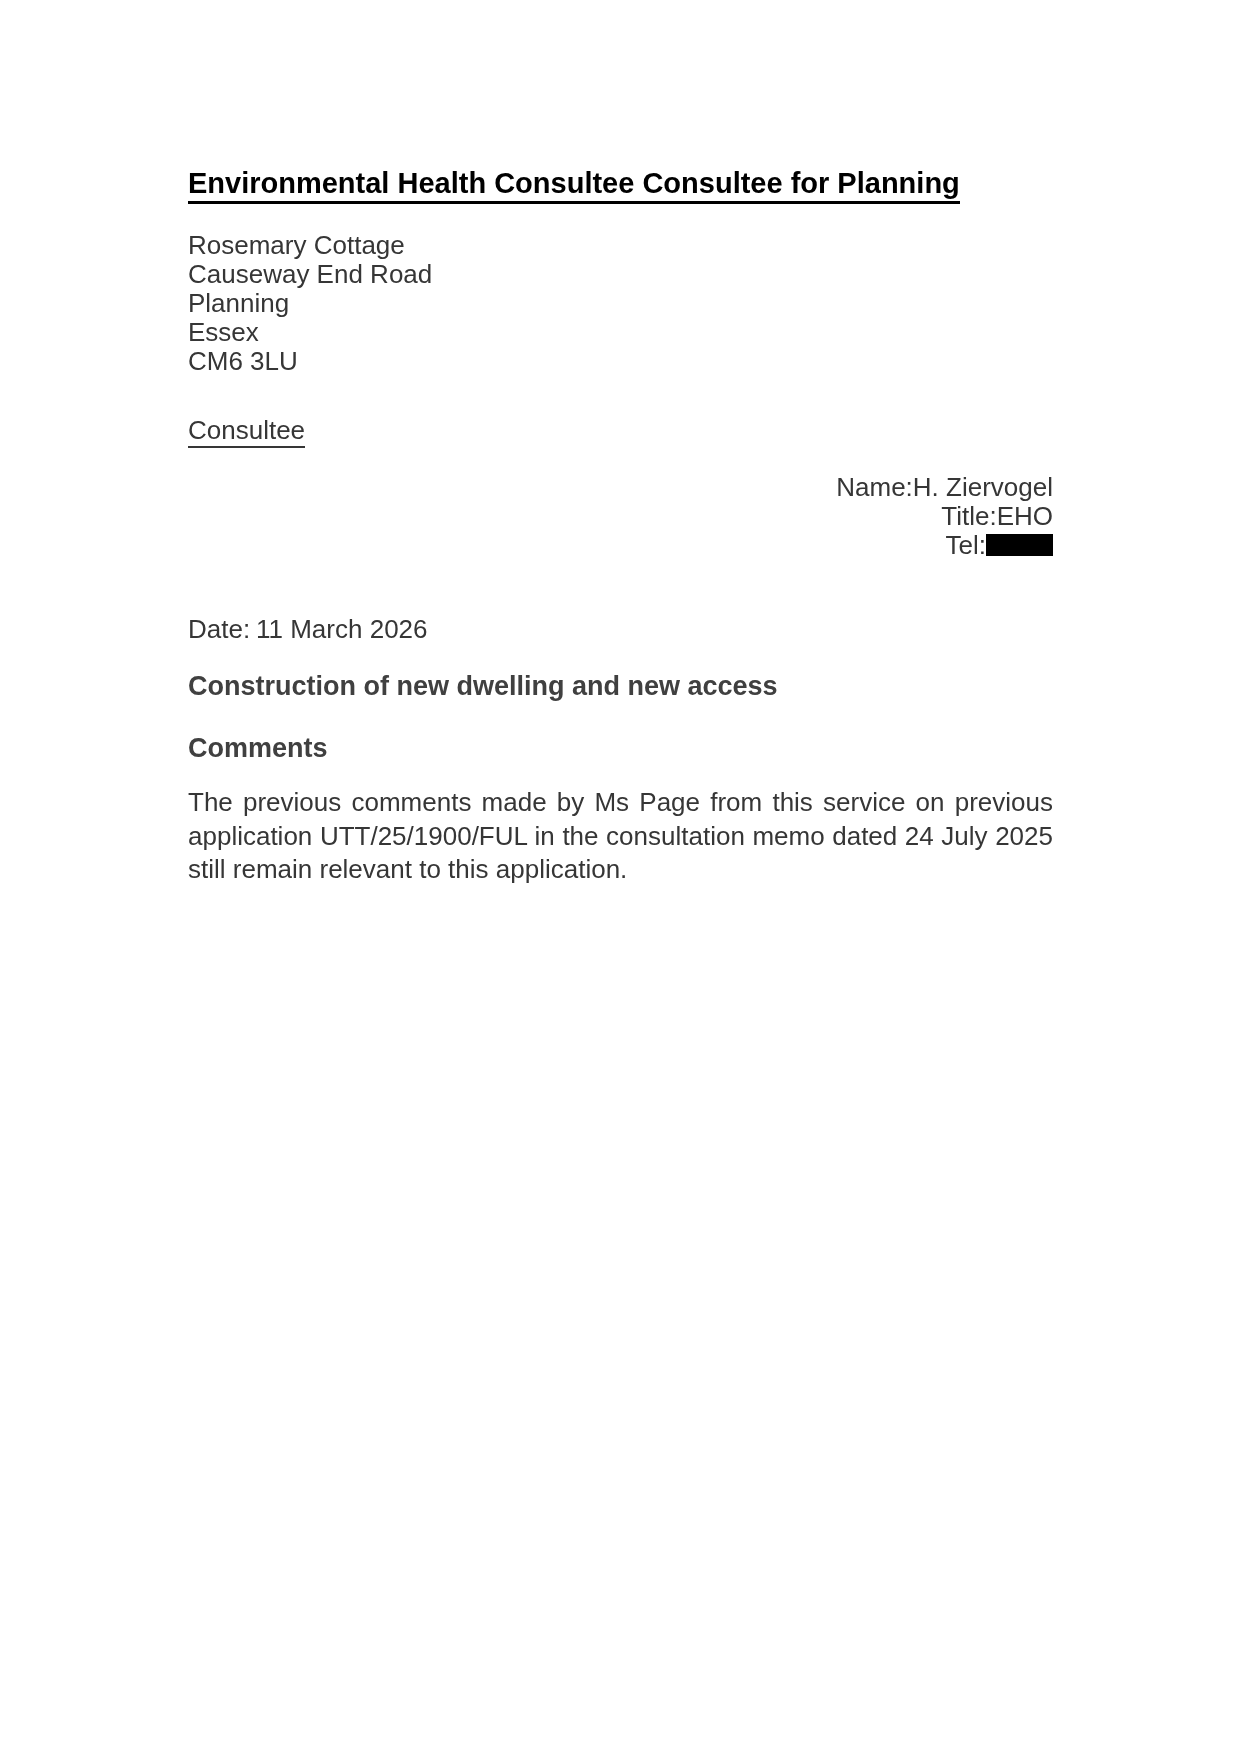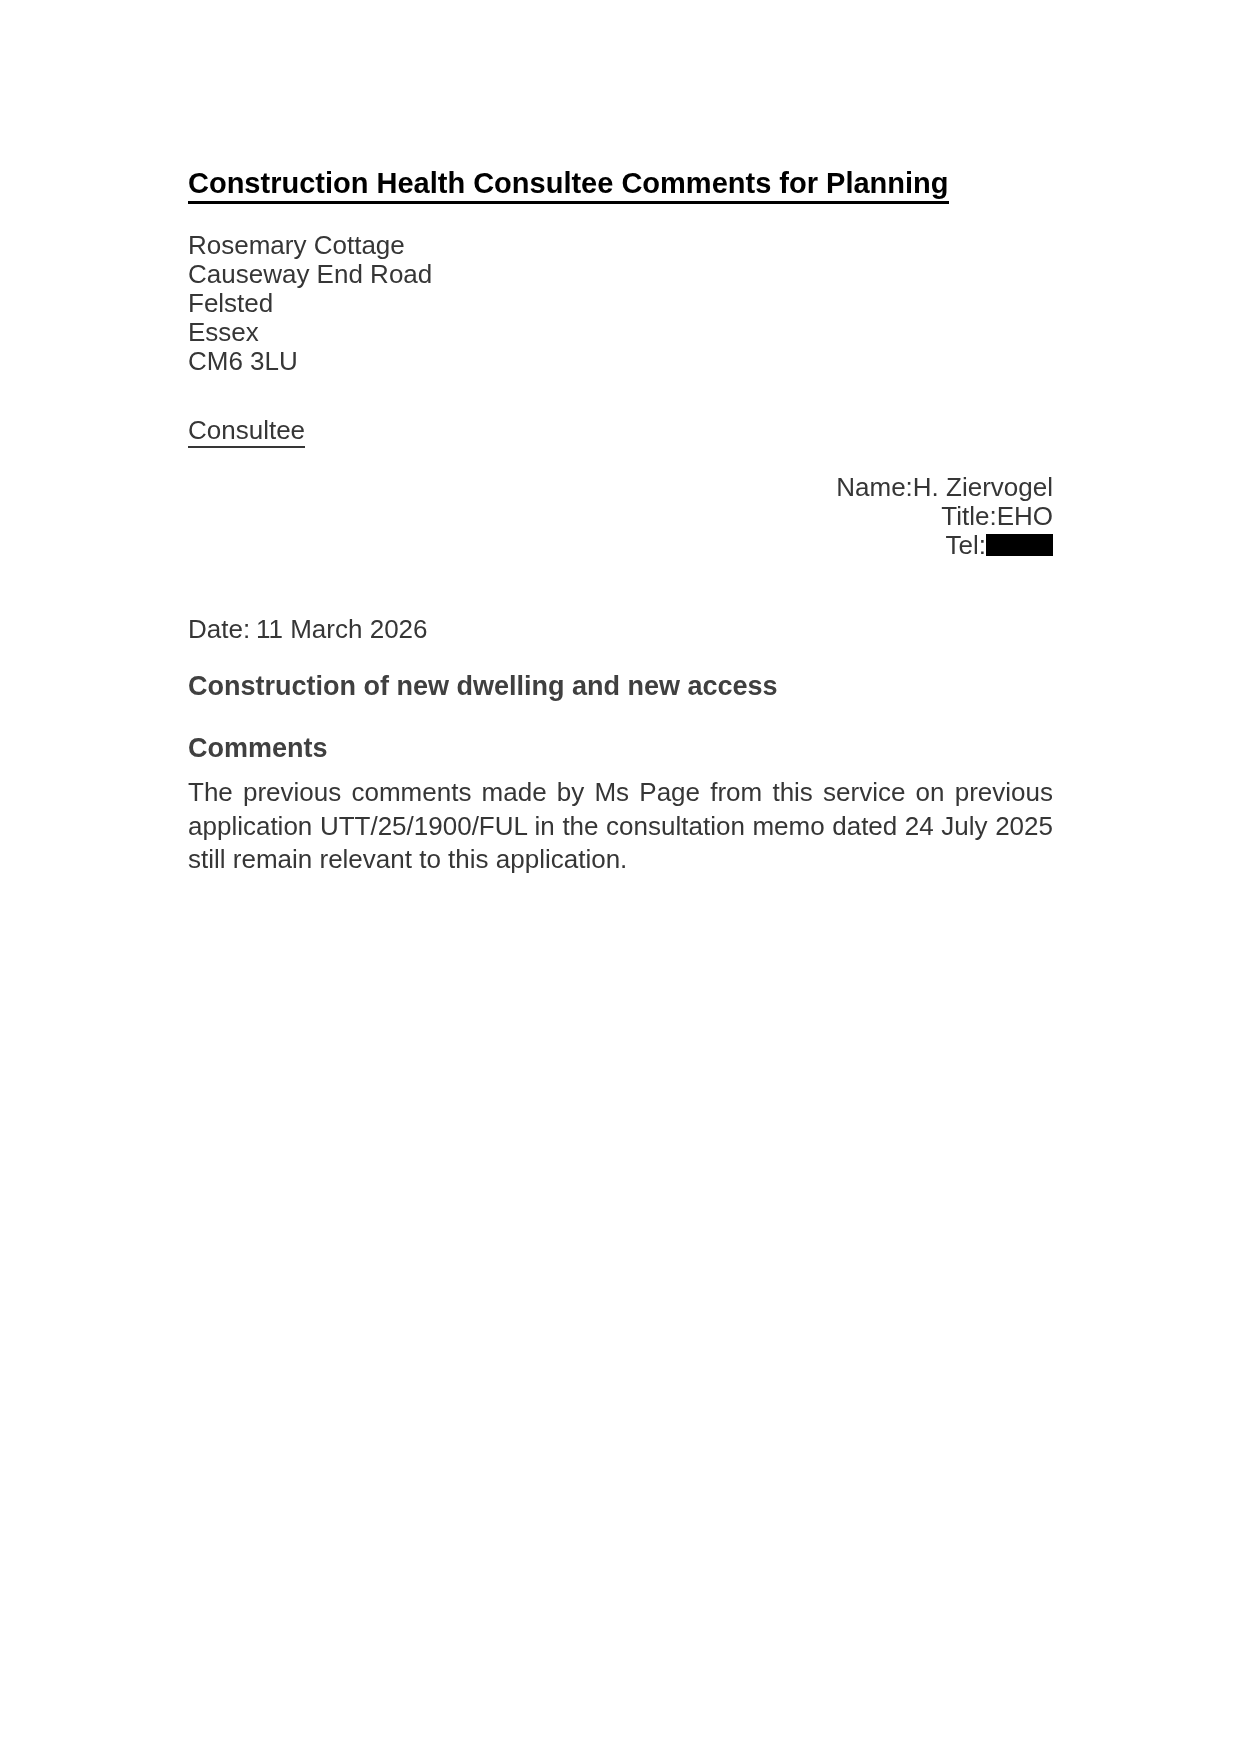--- a/index.html
+++ b/index.html
@@ -88,40 +88,40 @@
     font-size: 27px;
     font-weight: bold;
     color: #404040;
     line-height: 32px;
     white-space: nowrap;
   }
   .heading.comments {
     margin-top: 30px;
   }
   .body-paragraph {
-    margin-top: 12px;
+    margin-top: 22px;
     font-size: 26px;
     line-height: 33.5px;
     text-align: justify;
   }
 </style>
 </head>
 <body>
 
 <div class="page">
 
   <div class="doc-title">
-    <span class="underlined">Construction Health Consultee Comments for Planning</span>
+    <span class="underlined">Environmental Health Consultee Consultee for Planning</span>
   </div>
 
 
   <div class="address-block">
     <div class="line">Rosemary Cottage</div>
     <div class="line">Causeway End Road</div>
-    <div class="line">Felsted</div>
+    <div class="line">Planning</div>
     <div class="line">Essex</div>
     <div class="line">CM6 3LU</div>
   </div>
 
   <div class="line consultee-heading">
     <span class="underlined">Consultee</span>
   </div>
 
   <div class="contact-block">
     <div class="line">

